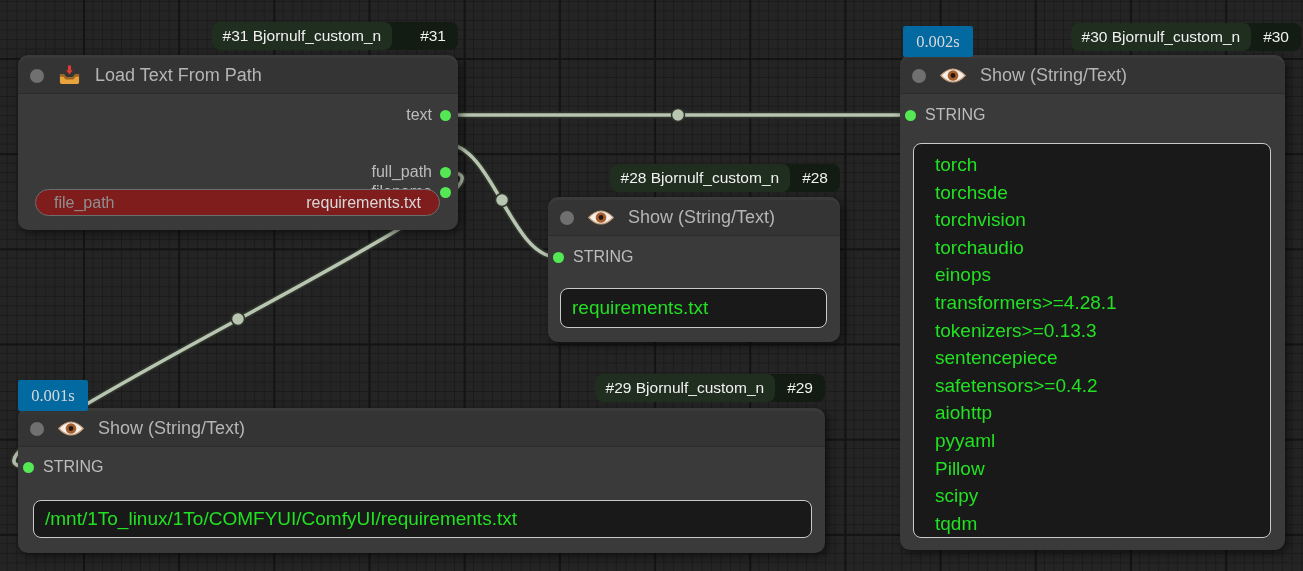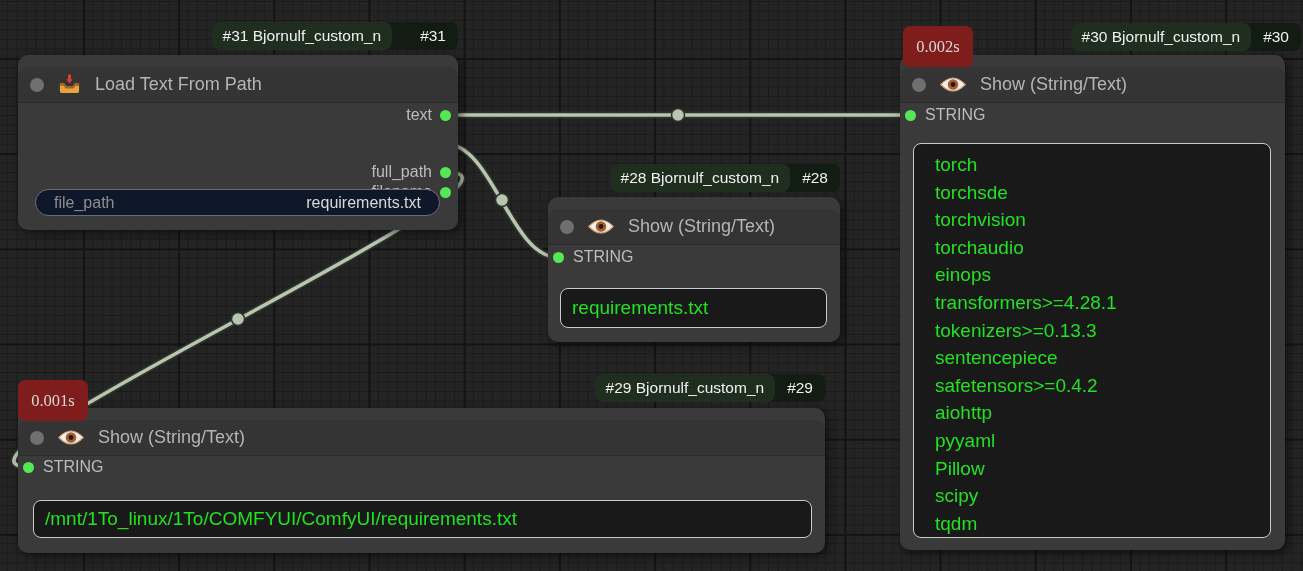--- a/index.html
+++ b/index.html
@@ -11,44 +11,44 @@
       linear-gradient(#141414 2px, transparent 2px),
       linear-gradient(90deg,#141414 2px, transparent 2px),
       linear-gradient(#1b1b1b 1px, transparent 1px),
       linear-gradient(90deg,#1b1b1b 1px, transparent 1px);
     background-size:95.2px 95.2px,95.2px 95.2px,9.52px 9.52px,9.52px 9.52px;
     background-position:83px 58px,83px 58px,6.8px 0.9px,6.8px 0.9px;
   }
   #wires{position:absolute;left:0;top:0;z-index:1;}
   .node{position:absolute;z-index:2;background:#3a3a3a;border-radius:10px;
         box-shadow:3px 3px 10px rgba(0,0,0,.55);}
-  .node-title{position:absolute;top:12px;left:0;right:0;height:36px;background:#343434;
+  .node-title{position:absolute;top:3px;left:0;right:0;height:36px;background:#343434;
         border-radius:10px 10px 0 0;display:flex;align-items:center;padding-left:12px;gap:14px;
         border-bottom:1px solid #2c2c2c;box-sizing:border-box;}
   .collapse-dot{width:14px;height:14px;border-radius:50%;background:#707070;flex:none;}
   .node-title-text{color:#b5b5b5;font-size:18px;white-space:nowrap;}
   .title-icon{flex:none;display:flex;align-items:center;}
   .out-row{position:absolute;right:0;height:28px;display:flex;align-items:center;
         justify-content:flex-end;gap:8px;padding-right:7px;}
   .in-row{position:absolute;left:5px;height:24px;display:flex;align-items:center;gap:9px;}
   .slot-label{color:#bcbcbc;font-size:16px;}
   .slot-dot{width:11px;height:11px;border-radius:50%;background:#55e855;flex:none;}
-  .widget-pill{position:absolute;background:#0f172a;border:1px solid #6d6d6d;border-radius:14px;
+  .widget-pill{position:absolute;background:#7f1d1d;border:1px solid #6d6d6d;border-radius:14px;
         display:flex;justify-content:space-between;align-items:center;padding:0 18px;box-sizing:border-box;}
   .widget-label{color:#8f8f8f;font-size:16px;}
   .widget-value{color:#d8d8d8;font-size:16px;}
   .display-box{position:absolute;background:#191919;border:1.5px solid #c9c9c9;border-radius:8px;
         color:#22e022;font-size:19px;box-sizing:border-box;}
   .display-single{display:flex;align-items:center;padding:0 11px;white-space:nowrap;overflow:hidden;}
   .display-multi{padding:7px 21px;line-height:27.6px;white-space:pre-line;overflow:hidden;}
   .badge-group{position:absolute;z-index:3;height:28px;display:inline-flex;align-items:stretch;
         background:#121c12;border-radius:8px;color:#f1f1f1;font-size:15.5px;white-space:nowrap;}
   .badge-main{background:#202e20;border-radius:8px;display:flex;align-items:center;padding:0 11px;}
   .badge-num{display:flex;align-items:center;padding:0 12px;}
-  .timer-badge{position:absolute;z-index:3;width:70px;height:41px;background:#7f1d1d;border-radius:7px;
+  .timer-badge{position:absolute;z-index:3;width:70px;height:31px;background:#0369a1;border-radius:2px;
         color:#d9d9d9;font-family:"Liberation Serif",serif;font-size:16.5px;
         display:flex;align-items:center;justify-content:center;}
 </style>
 </head>
 <body>
 
 <svg id="wires" width="1303" height="571" viewBox="0 0 1303 571">
   <g stroke="#2e332b" stroke-width="7" fill="none" stroke-linecap="round">
     <path d="M446,115 H900"></path>
     <path d="M446,144 C492,144 511,257 557,257"></path>

